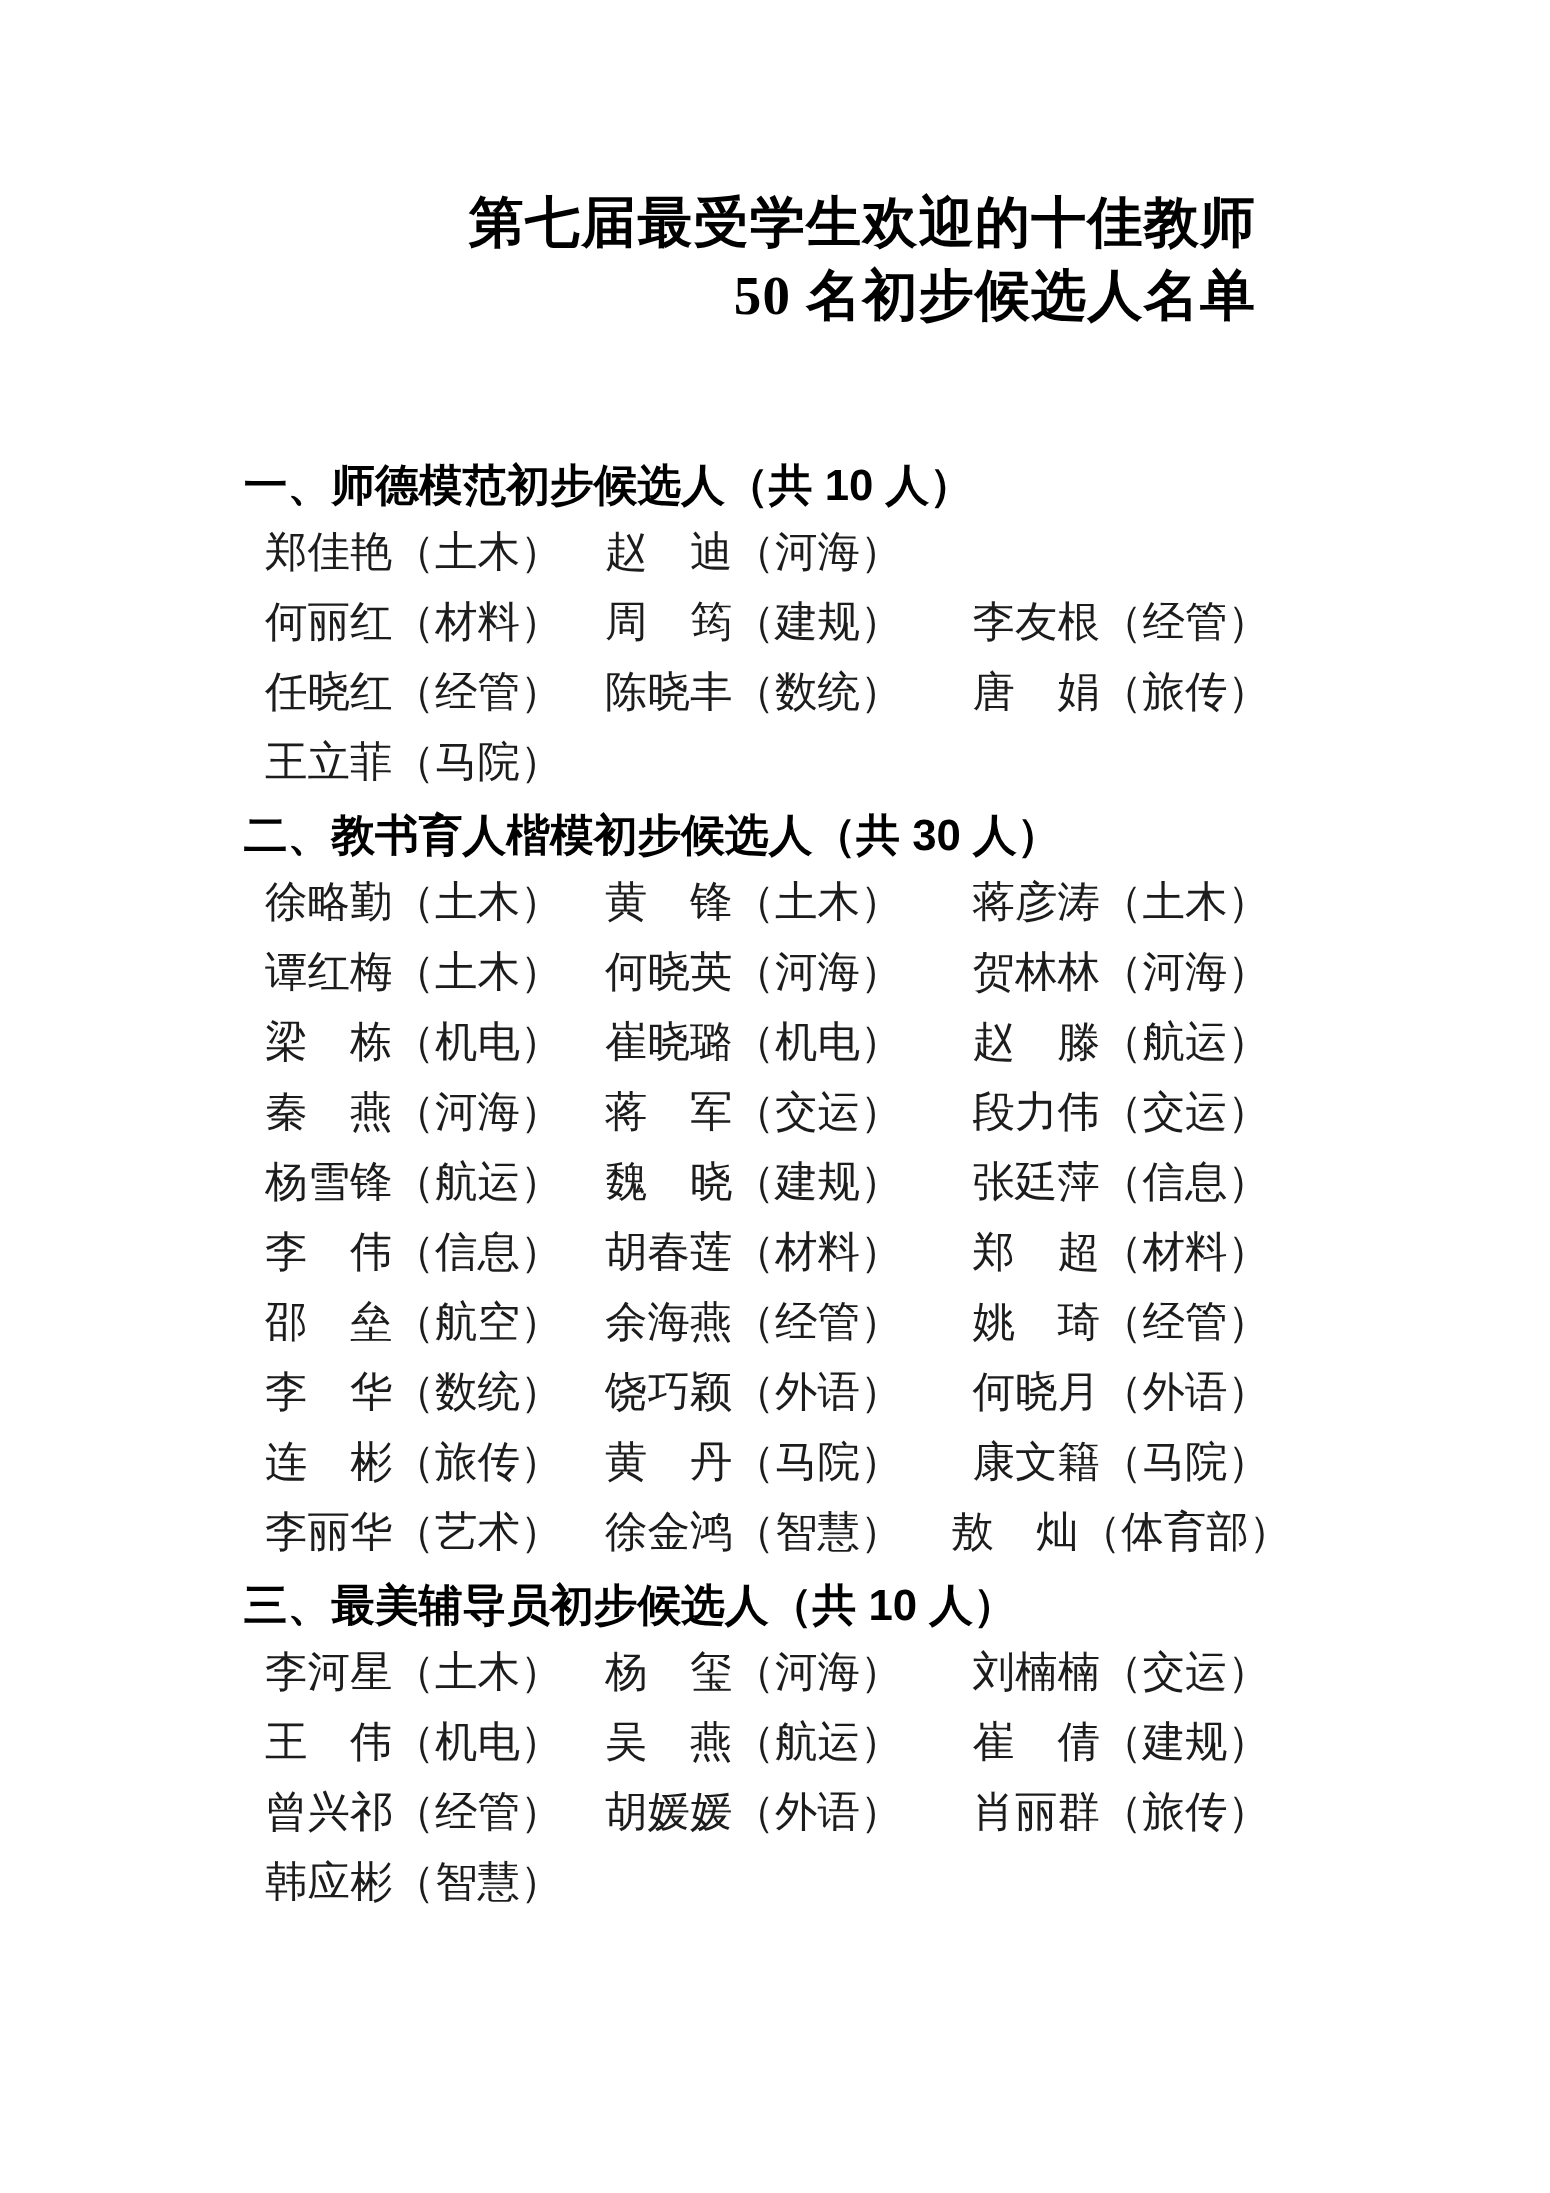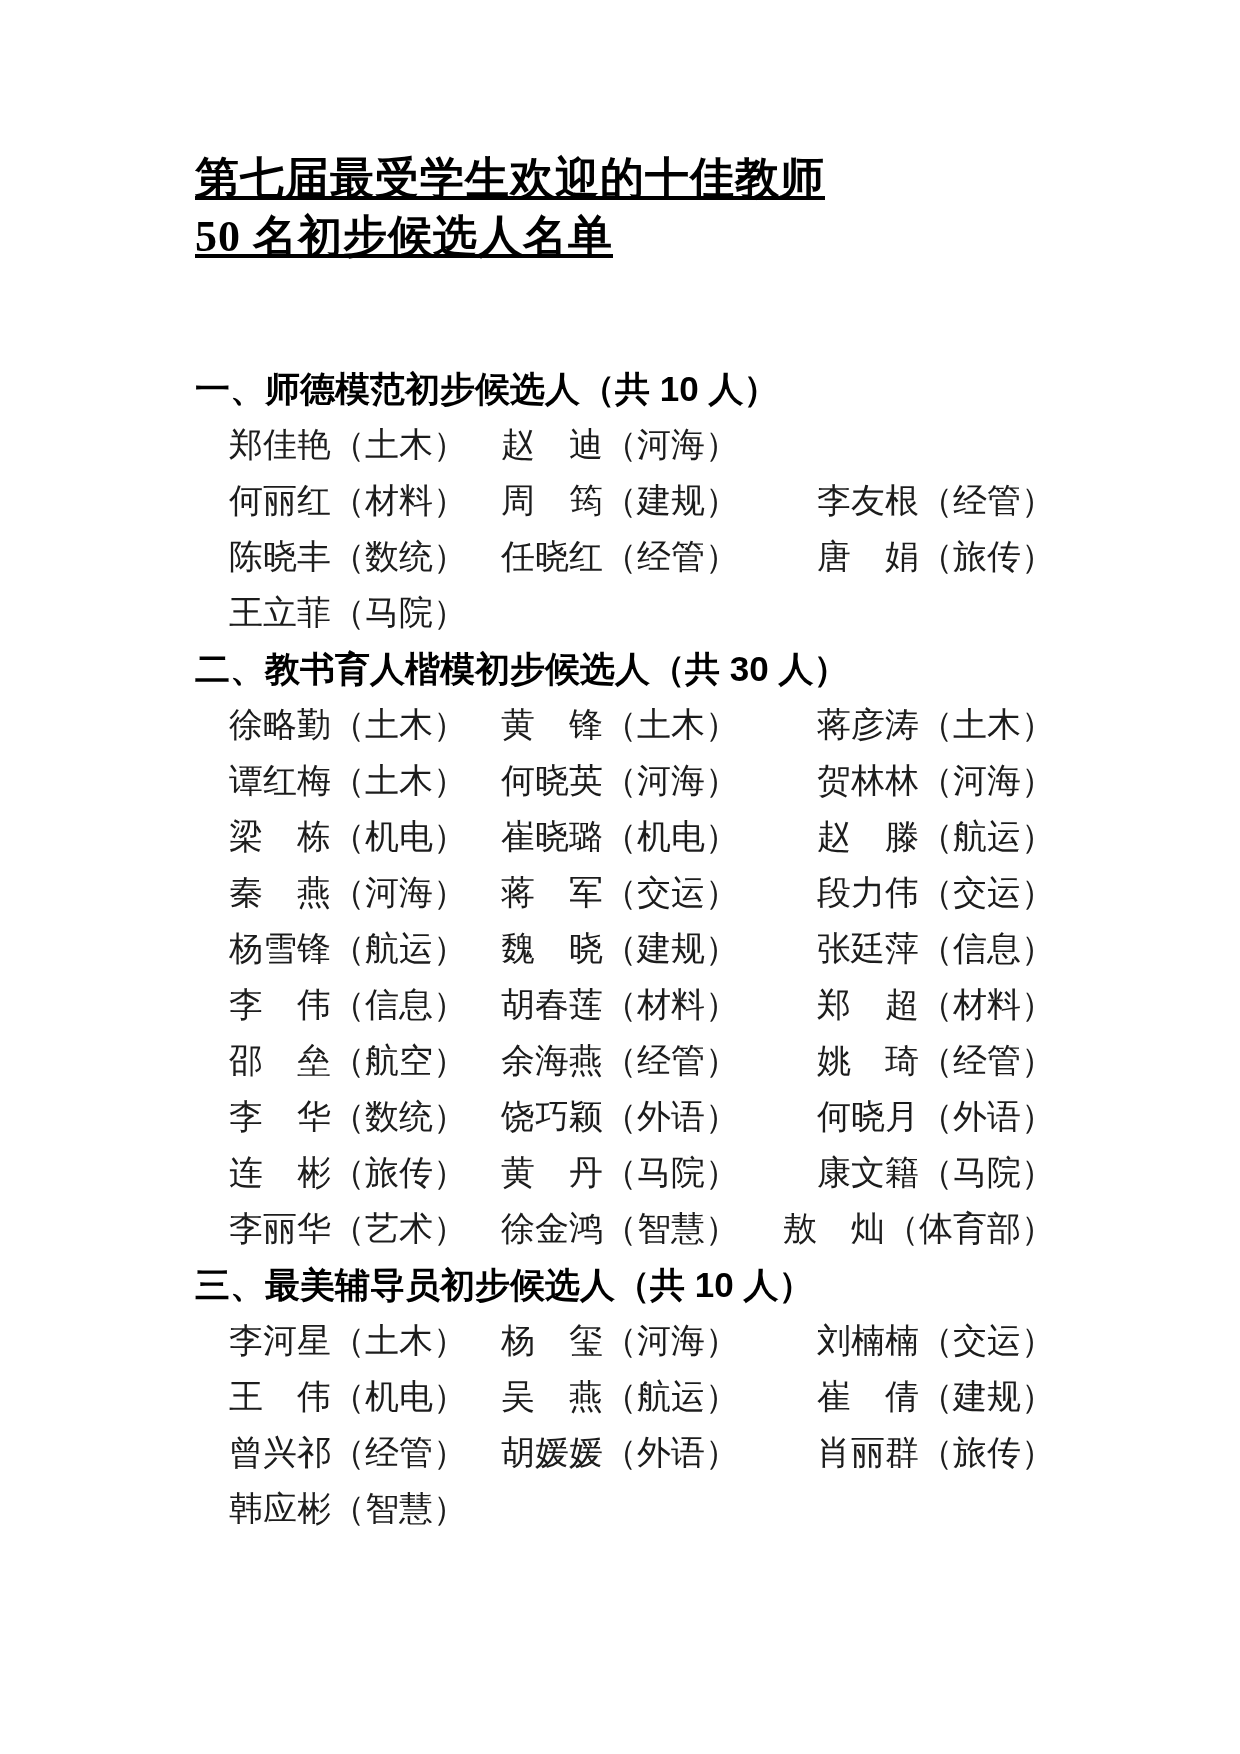--- a/index.html
+++ b/index.html
@@ -15,22 +15,21 @@
     color: #000000;
     overflow: hidden;
   }
   .doc {
     padding: 150px 50px 0 195px;
     box-sizing: border-box;
     width: 1240px;
   }
   .title-block {
     width: 810px;
-    text-align: left;
-    text-decoration: underline;
+    text-align: right;
   }
   .title-line {
     font-size: 44px;
     line-height: 58px;
     font-weight: bold;
     font-family: "Liberation Serif", serif;
     letter-spacing: 1px;
     white-space: nowrap;
   }
   .sections-container {
@@ -46,25 +45,25 @@
     color: #000000;
     white-space: nowrap;
   }
   .name-row {
     display: grid;
     grid-template-columns: 272px 272px auto;
     height: 56px;
     line-height: 56px;
   }
   .cell {
-    font-family: Liberation Serif, serif;
+    font-family: Liberation Mono, monospace;
     font-size: 34px;
     color: #1c1c1c;
     white-space: nowrap;
-    text-align: right;
+    text-align: center;
   }
 </style>
 </head>
 <body>
 
 <div class="doc">
   <div class="title-block">
     <div class="title-line">第七届最受学生欢迎的十佳教师</div>
     <div class="title-line">50 名初步候选人名单</div>
   </div>
@@ -73,22 +72,22 @@
       <div class="name-row">
         <span class="cell">郑佳艳（土木）</span>
         <span class="cell">赵　迪（河海）</span>
       </div>
       <div class="name-row">
         <span class="cell">何丽红（材料）</span>
         <span class="cell">周　筠（建规）</span>
         <span class="cell">李友根（经管）</span>
       </div>
       <div class="name-row">
+        <span class="cell">任晓红（经管）</span>
         <span class="cell">陈晓丰（数统）</span>
-        <span class="cell">任晓红（经管）</span>
         <span class="cell">唐　娟（旅传）</span>
       </div>
       <div class="name-row">
         <span class="cell">王立菲（马院）</span>
       </div>
       <div class="section-heading">二、教书育人楷模初步候选人（共 30 人）</div>
       <div class="name-row">
         <span class="cell">徐略勤（土木）</span>
         <span class="cell">黄　锋（土木）</span>
         <span class="cell">蒋彦涛（土木）</span>

